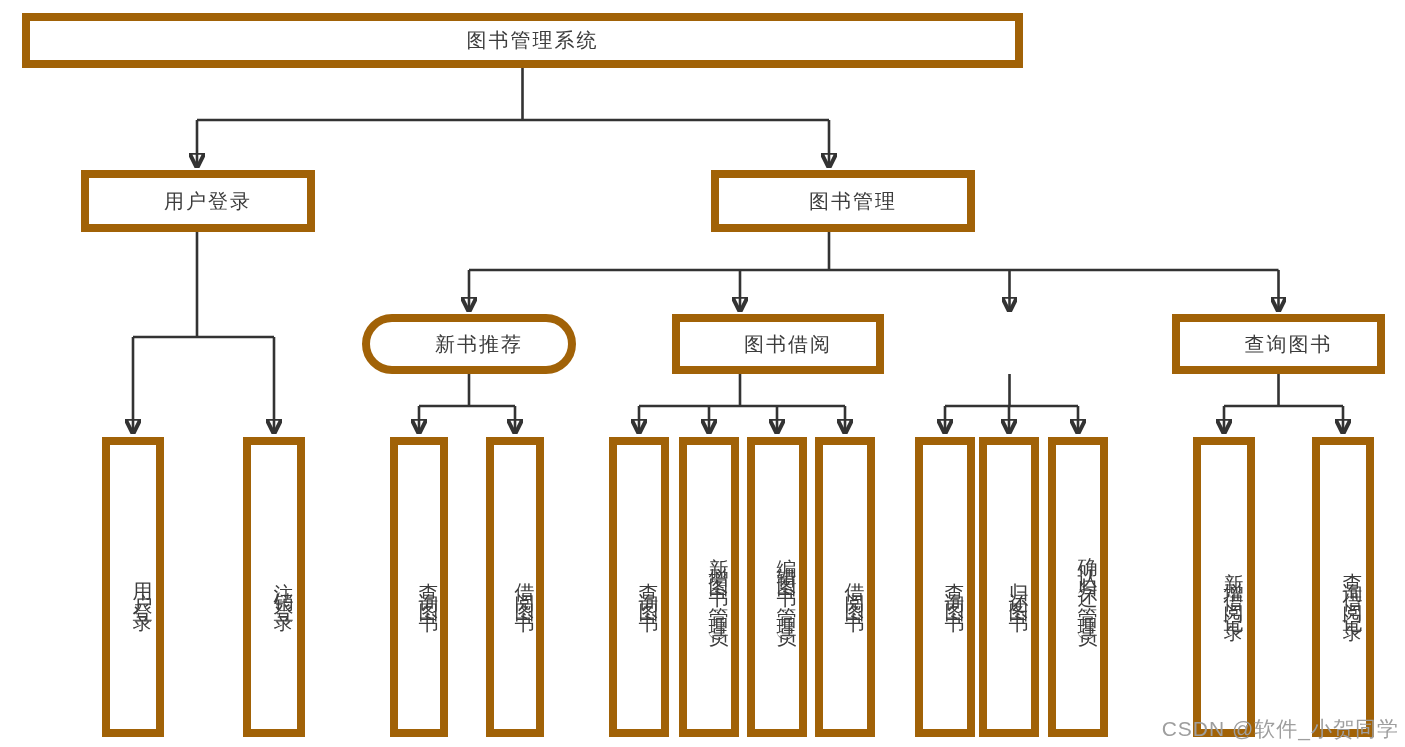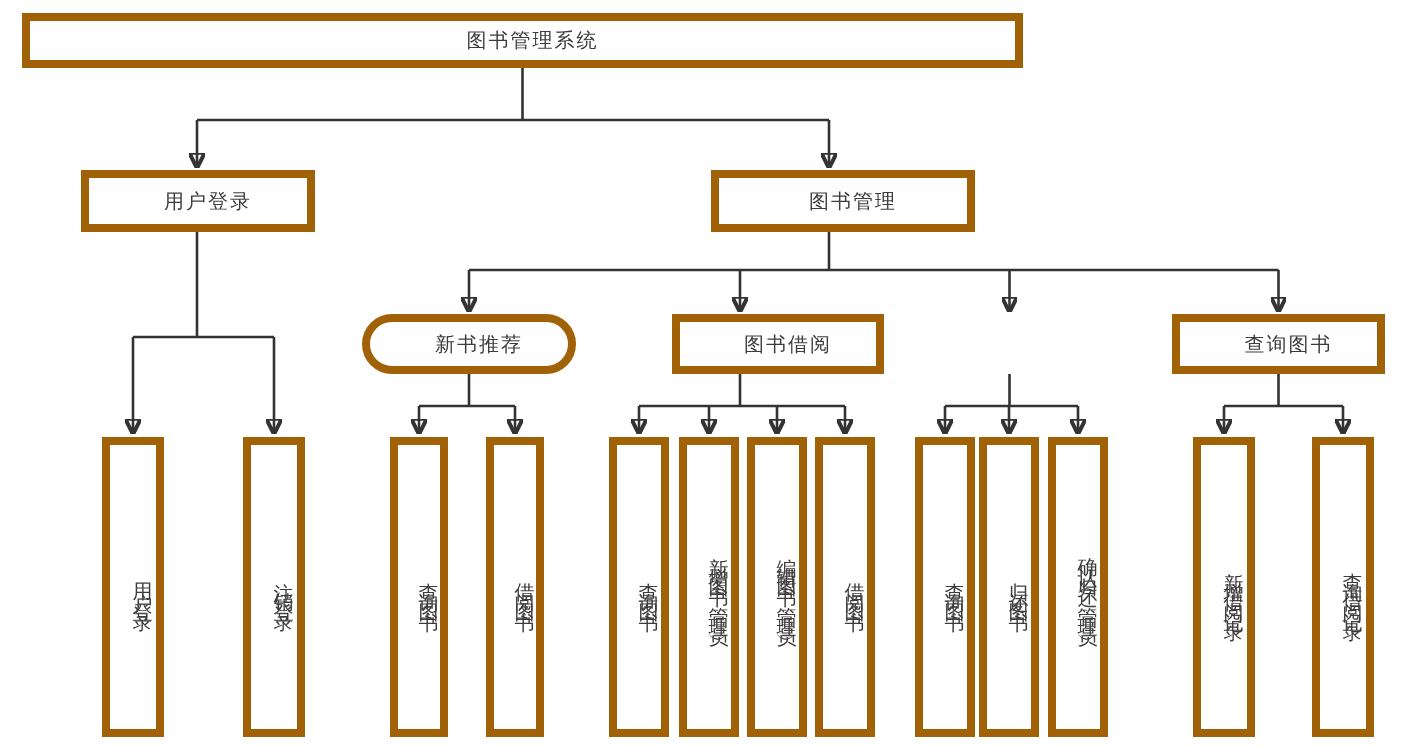--- a/index.html
+++ b/index.html
@@ -170,13 +170,14 @@
     <span class="v-label">确认归还（管理员）</span>
   </div>
 
   <div class="box leaf n-l-e0">
     <span class="v-label">新增借阅记录</span>
   </div>
   <div class="box leaf n-l-e1">
     <span class="v-label">查询借阅记录</span>
   </div>
 
+  <div class="watermark">CSDN @软件_小贺同学</div>
 </div>
 
 </body></html>

